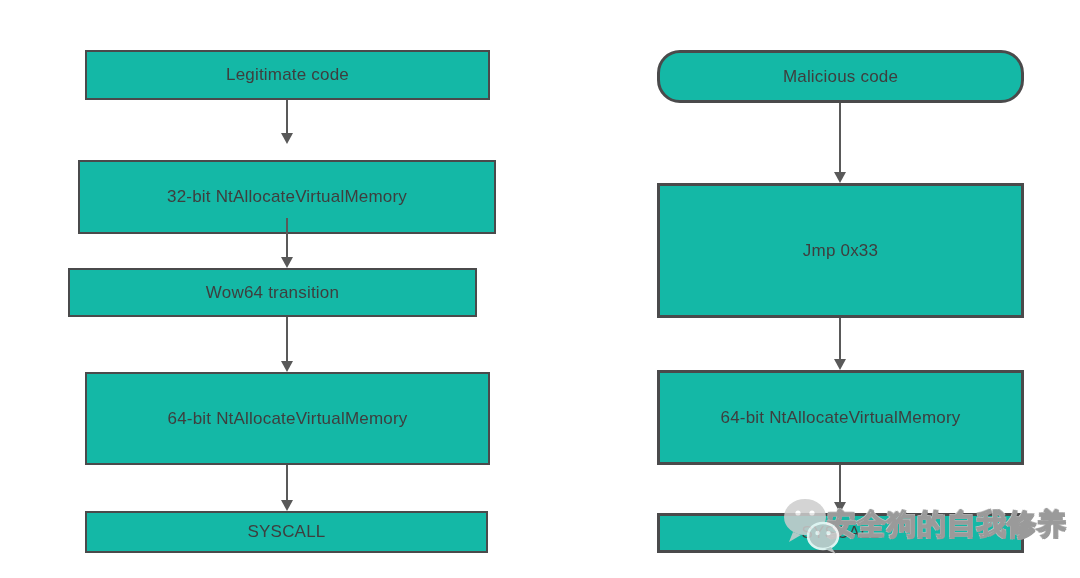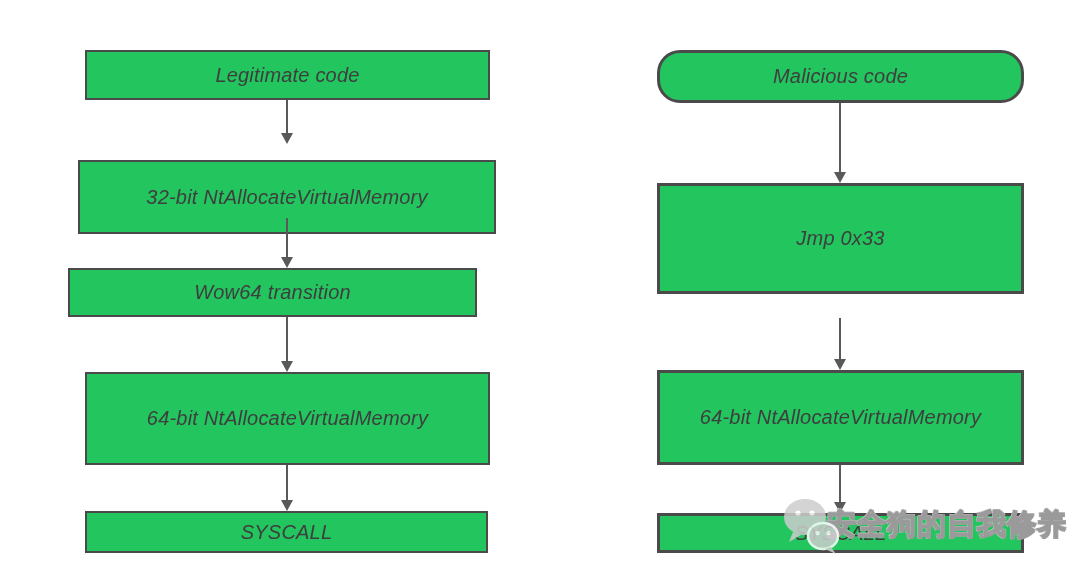--- a/index.html
+++ b/index.html
@@ -11,43 +11,42 @@
     position: relative;
     width: 1080px;
     height: 578px;
     background: #ffffff;
     font-family: "Liberation Sans", sans-serif;
     overflow: hidden;
   }
   .node {
     position: absolute;
     box-sizing: border-box;
-    background: #22c55e;
+    background: #14b8a6;
     border: 2px solid #4a4a4b;
     display: flex;
     align-items: center;
     justify-content: center;
     color: #3e3e3e;
-    font-size: 20px;
+    font-size: 17px;
     letter-spacing: 0.2px;
     white-space: nowrap;
-    font-style: italic;
   }
   .node.thick { border-width: 3px; }
 
   
   #l1 { left: 85px;  top: 50px;  width: 405px; height: 50px; }
   #l2 { left: 78px;  top: 160px; width: 418px; height: 74px; }
   #l3 { left: 68px;  top: 268px; width: 409px; height: 49px; }
   #l4 { left: 85px;  top: 372px; width: 405px; height: 93px; }
   #l5 { left: 85px;  top: 511px; width: 403px; height: 42px; }
 
   
   #r1 { left: 657px; top: 50px;  width: 367px; height: 53px; border-radius: 23px; }
-  #r2 { left: 657px; top: 183px; width: 367px; height: 111px; }
+  #r2 { left: 657px; top: 183px; width: 367px; height: 135px; }
   #r3 { left: 657px; top: 370px; width: 367px; height: 95px; }
   #r4 { left: 657px; top: 513px; width: 367px; height: 40px; }
 
   .arrow {
     position: absolute;
     width: 14px;
     display: flex;
     flex-direction: column;
     align-items: center;
   }

